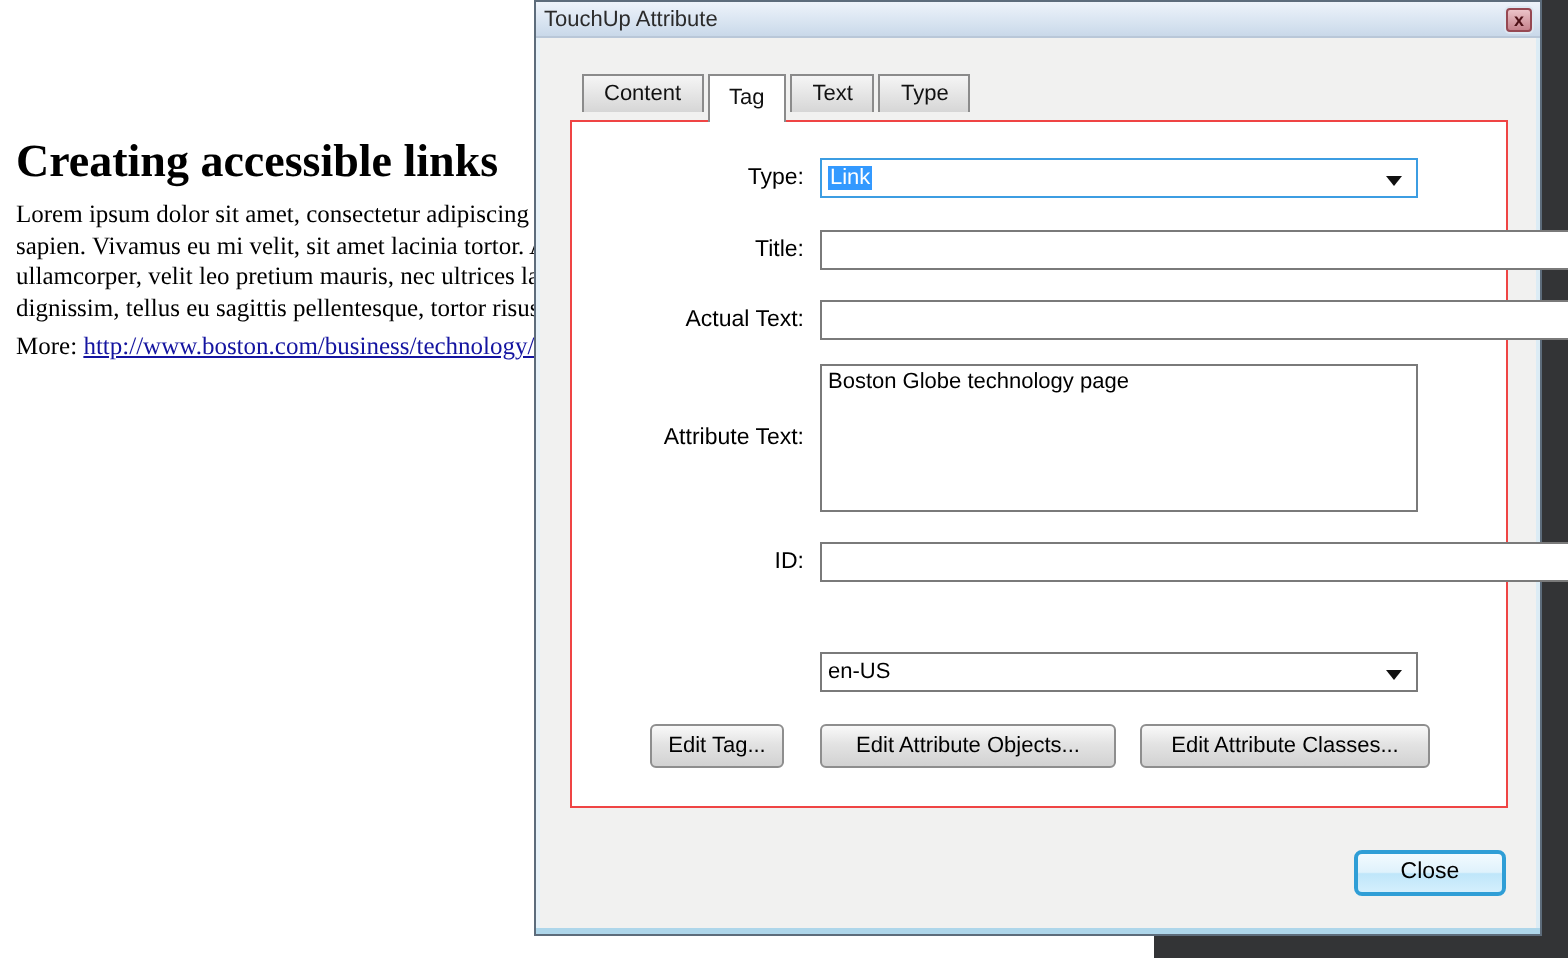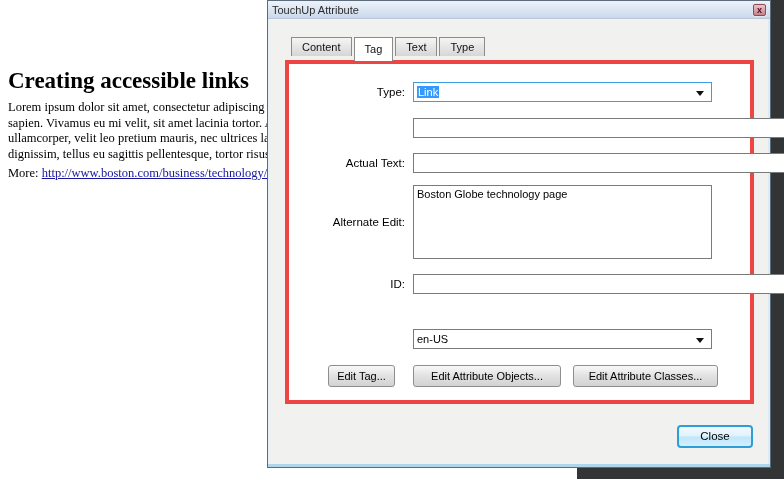--- a/index.html
+++ b/index.html
@@ -33,21 +33,21 @@
   
   .tabs { position:absolute; left:23px; top:36px; height:24px; display:flex; align-items:flex-start; }
   .tab { height:19px; padding:0 10px; font-size:11px; color:#111; line-height:18px;
          background:linear-gradient(#f5f5f5, #d6d6d6); border:1px solid #8b8b8b; border-bottom:none;
          margin-right:2px; cursor:pointer; }
   .tab.active { height:24px; line-height:23px; background:#ffffff; position:relative; z-index:3;
                 margin-bottom:-1px; }
 
   
   .panel { position:absolute; left:17px; top:59px; width:469px; height:344px;
-           background:#ffffff; border:4px solid #ef4444; z-index:1; }
+           background:#ffffff; border:1px solid #ef4444; z-index:1; }
   .lbl { position:absolute; left:0; width:116px; text-align:right; font-size:11.5px; color:#000; }
   .ctl { position:absolute; left:124px; width:299px; }
   .tbox { height:20px; border:1px solid #7a7a7a; background:#fff; font-size:11px; padding:2px 3px;
           font-family:"Liberation Sans", sans-serif; width:100%; }
   .combo { height:20px; border:1px solid #7a7a7a; background:#fff; position:relative;
            font-size:11px; line-height:18px; padding:0 18px 0 3px; cursor:pointer; }
   .combo.focused { border:1px solid #3c9de2; }
   .combo .arrow { position:absolute; right:7px; top:8px; width:0; height:0;
                   border-left:4px solid transparent; border-right:4px solid transparent;
                   border-top:5px solid #111; }
@@ -93,26 +93,27 @@
   </div>
 
   <div class="panel">
 
     <div class="lbl" style="top:18px; line-height:20px;">Type:</div>
     <div class="ctl combo focused" style="top:18px;">
       <span class="sel-text">Link</span>
       <span class="arrow"></span>
     </div>
 
+    <div class="lbl" style="top:54px; line-height:20px;">Title:</div>
     <input class="ctl tbox" style="top: 54px;" value="">
 
     <div class="lbl" style="top:89px; line-height:20px;">Actual Text:</div>
     <input class="ctl tbox" style="top: 89px;" value="">
 
-    <div class="lbl" style="top:121px; line-height:74px;">Alternate Edit:</div>
+    <div class="lbl" style="top:121px; line-height:74px;">Attribute Text:</div>
     <div class="ctl textarea-box" style="top:121px;">Boston Globe technology page</div>
 
     <div class="lbl" style="top:210px; line-height:20px;">ID:</div>
     <input class="ctl tbox" style="top: 210px;" value="">
 
     <div class="ctl combo" style="top:245px;">
       <span>en-US</span>
       <span class="arrow"></span>
     </div>
 

